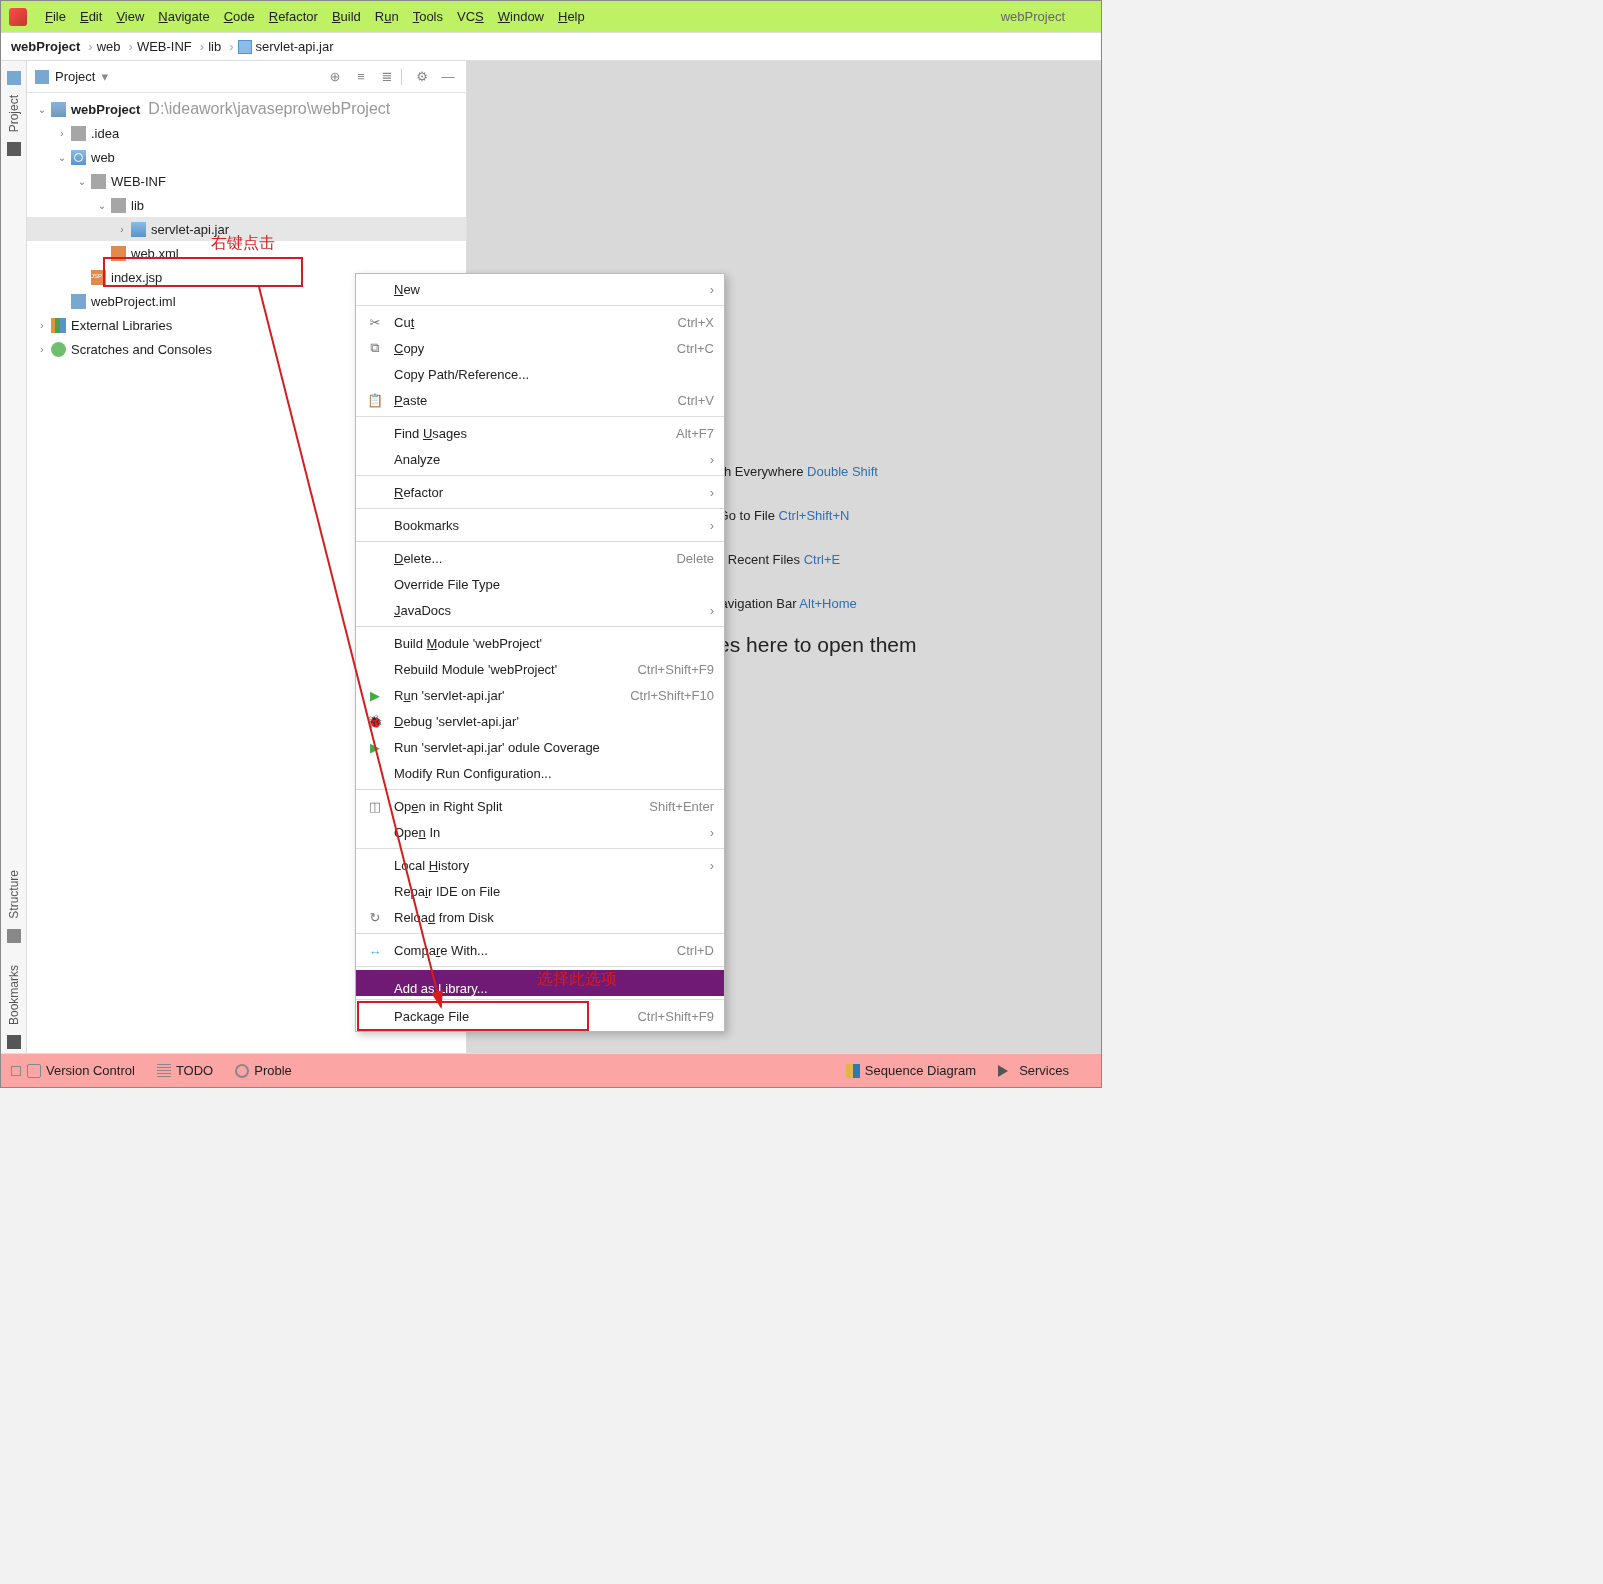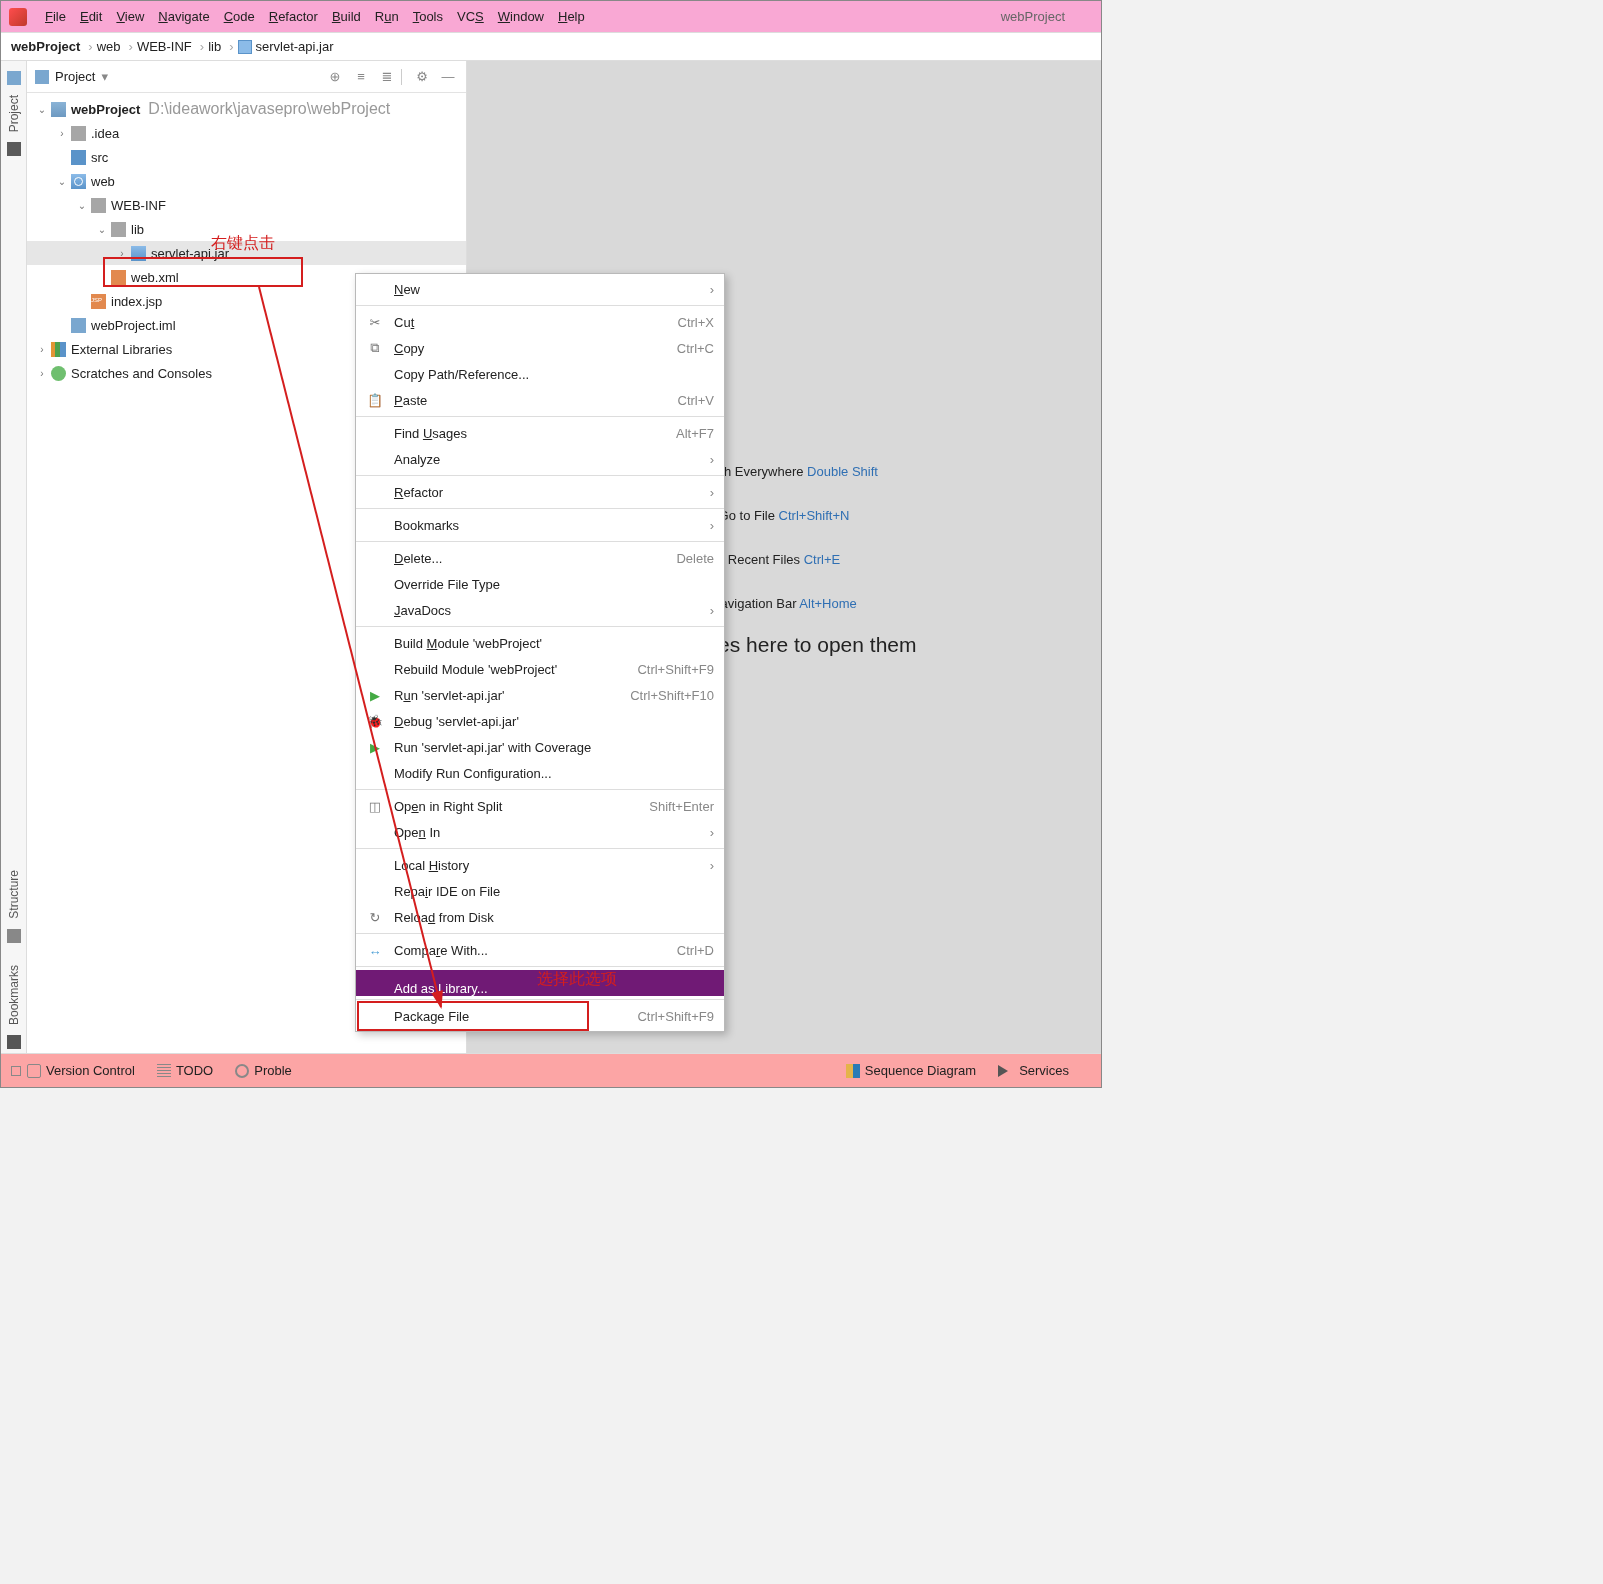--- a/index.html
+++ b/index.html
@@ -1,17 +1,17 @@
 <!DOCTYPE html>
 <html><head>
 <meta charset="utf-8">
 <style>
 *{margin:0;padding:0;box-sizing:border-box;font-family:"Segoe UI",Arial,sans-serif;font-size:13px;color:#222;}
 body{background:#f2f2f2;width:1102px;height:1088px;position:relative;overflow:hidden;border:1px solid #888;}
-.menubar{height:32px;background:#f9a8d4;display:flex;align-items:center;padding:0 8px;border-bottom:1px solid #ddd;}
+.menubar{height:32px;background:#bef264;display:flex;align-items:center;padding:0 8px;border-bottom:1px solid #ddd;}
 .menubar .app-icon{width:18px;height:18px;background:linear-gradient(135deg,#ff4d4d,#c0392b);border-radius:3px;margin-right:18px;}
 .menubar .mitem{margin-right:14px;cursor:pointer;}
 .menubar .mitem .ul{text-decoration:underline;}
 .menubar .proj-name{margin-left:auto;margin-right:28px;color:#666;}
 .breadcrumb{height:28px;background:#fff;display:flex;align-items:center;padding:0 10px;border-bottom:1px solid #ddd;}
 .breadcrumb .bc{margin-right:4px;}
 .breadcrumb .chev{color:#aaa;margin:0 4px;}
 .breadcrumb .jar-icon{width:14px;height:14px;background:#8bbbe8;border:1px solid #5a93c9;display:inline-block;margin-right:4px;vertical-align:-2px;}
 .body{display:flex;height:calc(100% - 60px - 34px);}
 .left-gutter{width:26px;background:#f6f6f6;border-right:1px solid #ddd;display:flex;flex-direction:column;align-items:center;padding-top:6px;}
@@ -129,25 +129,20 @@
         <span class="nicon ic-mod"></span>
         <span class="label" style="font-weight:600">webProject</span>
         <span class="hint">D:\ideawork\javasepro\webProject</span>
       </div>
       <div class="node" style="padding-left:28px">
           <span class="arrow">›</span>
           <span class="nicon ic-fol"></span>
           <span class="label">.idea</span>
         </div>
       <div class="node" style="padding-left:28px">
-          <span class="arrow">&nbsp;</span>
-          <span class="nicon" style="background:#5a93c9"></span>
-          <span class="label">src</span>
-        </div>
-      <div class="node" style="padding-left:28px">
           <span class="arrow">⌄</span>
           <span class="nicon ic-web"></span>
           <span class="label">web</span>
         </div>
       <div class="node" style="padding-left:48px">
           <span class="arrow">⌄</span>
           <span class="nicon ic-fol"></span>
           <span class="label">WEB-INF</span>
         </div>
       <div class="node" style="padding-left:68px">
@@ -275,21 +270,21 @@
       <span class="ci-icon" style="color:#4a4">▶</span>
       <span class="ci-label">R<span class="ul">u</span>n 'servlet-api.jar'</span>
       <span class="ci-short">Ctrl+Shift+F10</span>
     </div>
   <div class="cm-item">
       <span class="ci-icon" style="color:#4a4">🐞</span>
       <span class="ci-label"><span class="ul">D</span>ebug 'servlet-api.jar'</span>
     </div>
   <div class="cm-item">
       <span class="ci-icon" style="color:#4a4">▶</span>
-      <span class="ci-label">Run 'servlet-api.jar' with Coverage</span>
+      <span class="ci-label">Run 'servlet-api.jar' odule Coverage</span>
     </div>
   <div class="cm-item">
       <span class="ci-icon"></span>
       <span class="ci-label">Modify Run Configuration...</span>
     </div>
   <div class="cm-sep"></div>
   <div class="cm-item">
       <span class="ci-icon">◫</span>
       <span class="ci-label">Op<span class="ul">e</span>n in Right Split</span>
       <span class="ci-short">Shift+Enter</span>

